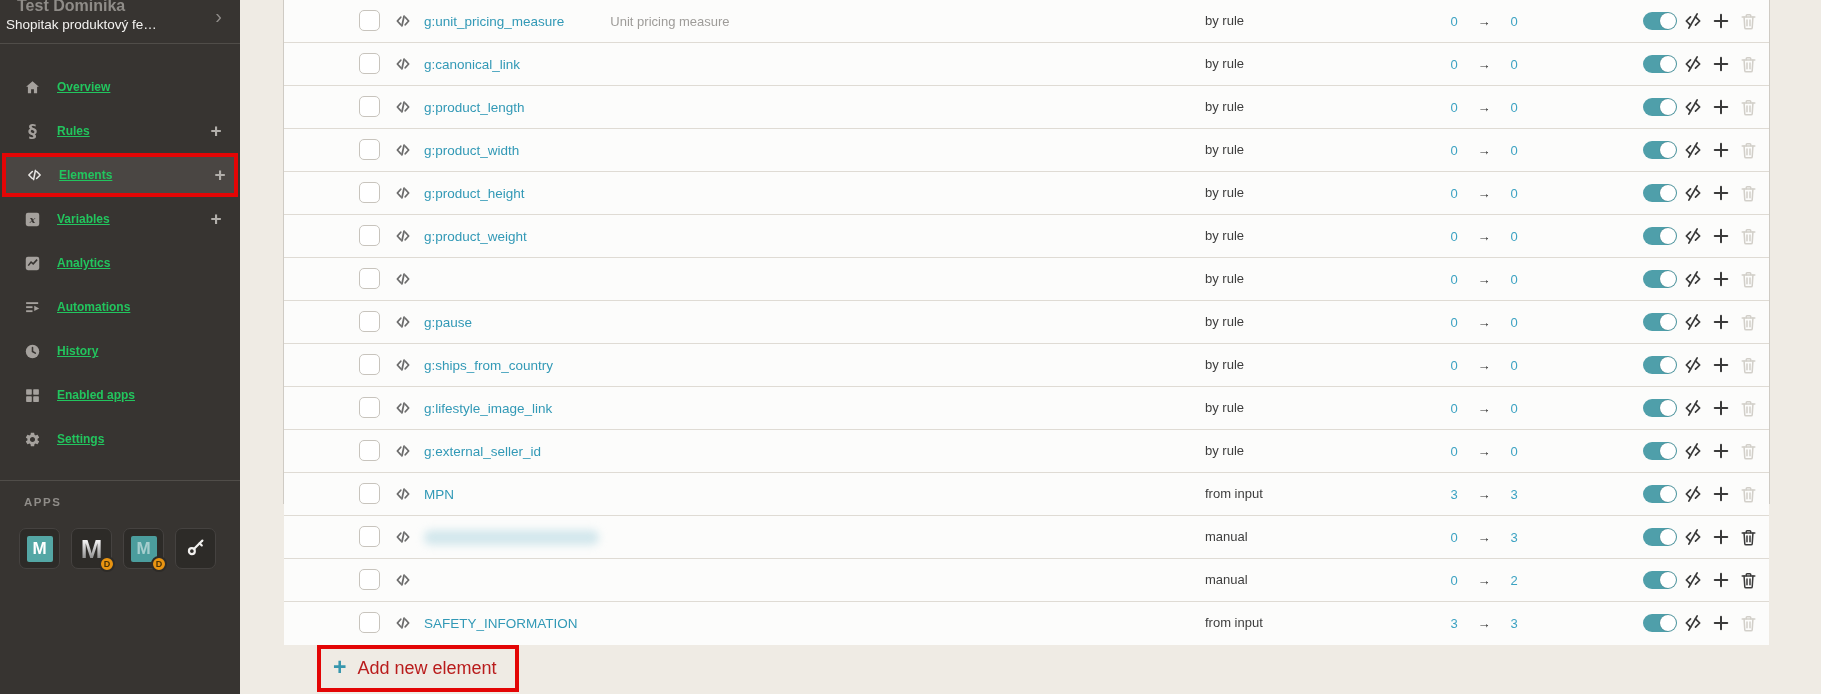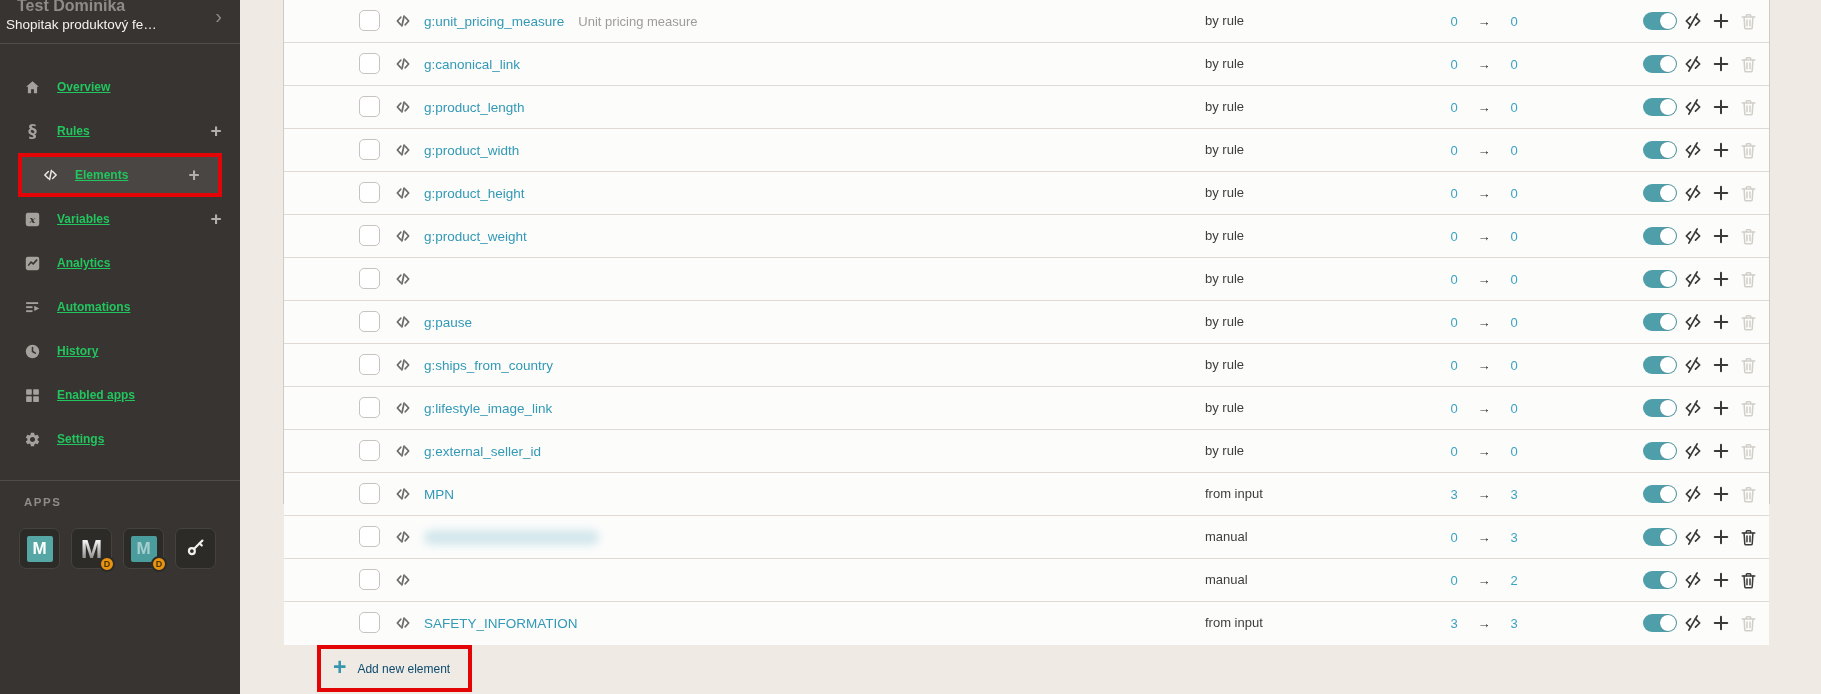--- a/index.html
+++ b/index.html
@@ -10,60 +10,60 @@
   .sidebar { position:absolute; left:0; top:0; width:240px; height:694px; background:#373431; }
   .sb-header { height:44px; border-bottom:1px solid #504d49; position:relative; overflow:hidden; }
   .sb-title { color:#8f8c88; font-size:16px; font-weight:bold; margin:-3px 0 0 17px; white-space:nowrap; }
   .sb-sub { color:#f3f2f0; font-size:13.5px; margin:2px 0 17px 6px; white-space:nowrap; }
   .sb-chevron { position:absolute; right:18px; top:6px; color:#8f8c88; font-size:20px; line-height:20px; }
   .nav { padding-top:21px; }
   .nav-item { height:44px; display:flex; align-items:center; padding:0 14px 0 24px; position:relative; cursor:pointer; }
   .nav-item .nicon { width:17px; height:17px; display:flex; align-items:center; justify-content:center; flex:none; }
   .nav-item .nlabel { color:#22c55e; font-size:12px; font-weight:bold; margin-left:16px; flex:1;text-decoration:underline; }
   .nav-item .nright { width:20px; text-align:center; color:#b2afab; font-size:19px; font-weight:bold; line-height:20px; flex:none; }
-  .nav-item.annotated { background:#4a4643; border:4px solid #e30505; margin:0 18px; padding:0 14px 0 20px; }
+  .nav-item.annotated { background:#4a4643; border:4px solid #e30505; margin:0 2px; padding:0 4px 0 20px; }
   .glyph-icon { color:#a5a19d; font-size:17px; font-weight:bold; line-height:17px; font-family:"DejaVu Sans",sans-serif; }
   .sb-divider { height:1px; background:#504d49; margin-top:19px; }
   .apps-label { color:#8f8c88; font-size:11.5px; font-weight:bold; letter-spacing:1.5px; margin:15px 0 0 24px; }
   .apps-row { display:flex; gap:11px; margin:20px 0 0 19px; }
   .app-tile { width:41px; height:41px; background:#2d2b28; border:1px solid #454240; border-radius:7px; position:relative; display:flex; align-items:center; justify-content:center; cursor:pointer; }
   .m-square { width:26px; height:26px; border-radius:2px; display:flex; align-items:center; justify-content:center; font-weight:bold; font-size:17px; }
   .m-teal { background:#54a7a5; color:#ffffff; }
   .m-teal-muted { background:#4b9d9d; color:rgba(255,255,255,0.5); }
   .m-silver { font-size:26px; font-weight:bold; background:linear-gradient(180deg,#f2f2f2 20%,#8a8a8a 90%); -webkit-background-clip:text; background-clip:text; color:transparent; line-height:26px; }
   .badge-d { position:absolute; right:-4px; bottom:-4px; width:16px; height:16px; border-radius:50%; background:#e99411; border:2px solid #2d2b28; color:#4a3205; font-size:9px; font-weight:bold; display:flex; align-items:center; justify-content:center; }
 
   
   .table { position:absolute; left:283px; top:0; width:1487px; height:504px; background:#fcfcfb; border:1px solid #cfcbc4; border-top:none; }
   .row { position:relative; height:43px; border-bottom:1px solid #dfdbd4; background:#fcfcfb; }
   .row:last-child { border-bottom:none; }
   .cb { position:absolute; left:75px; top:10px; width:21px; height:21px; background:#fff; border:1px solid #c8c4bd; border-radius:5px; cursor:pointer; }
   .code-ic { position:absolute; left:110px; top:12px; }
   .name-wrap { position:absolute; left:140px; top:0; height:42px; display:flex; align-items:center; gap:14px; }
   .name { color:#3299b6; font-size:13.5px; text-decoration:none; cursor:pointer; }
-  .desc { color:#9e9c99; font-size:13px; }
+  .desc { color:#9e9c99; font-size:13px;margin-left:32px; }
   .blur-bar { display:none; width:175px; height:15px; border-radius:7px; background:#a9d2de; opacity:.5; filter:blur(4px); }
   .row.redacted .blur-bar { display:block; }
   .rtype { position:absolute; left:921px; top:0; line-height:42px; font-size:13px; color:#3e3e3e; }
   .counts { position:absolute; left:1155px; top:0; width:92px; height:42px; display:flex; align-items:center; }
   .counts span { width:30px; text-align:center; font-size:13px; }
   .cnt { color:#3ca2c2; cursor:pointer; }
   .cnt-arrow { color:#2e2e2e; }
   .toggle { position:absolute; left:1359px; top:12px; width:34px; height:18px; border-radius:9px; background:#4f9faa; cursor:pointer; }
   .toggle .knob { position:absolute; right:1px; top:1px; width:16px; height:16px; border-radius:50%; background:#fff; box-shadow:0 0 1px rgba(0,0,0,.4); }
   .icon-btn { position:absolute; top:11px; width:20px; height:20px; display:flex; align-items:center; justify-content:center; cursor:pointer; color:#3a3a3a; }
   .codeoff-pos { left:1399px; }
   .plus-pos { left:1427px; }
   .trash-pos { left:1454px; }
   .icon-btn.disabled { color:#d2cfc9; cursor:default; }
 
   
   .add-annot { position:absolute; left:317px; top:645px; height:47px; border:4px solid #e30505; display:inline-flex; align-items:center; gap:11px; padding:0 18px 0 12px; }
   .add-plus { color:#3897ae; font-size:23px; font-weight:bold; line-height:23px; margin-top:-2px; }
-  .add-label { color:#0c4a6e; font-size:12px; cursor:pointer; white-space:nowrap; }
+  .add-label { color:#b91c1c; font-size:18px; cursor:pointer; white-space:nowrap; }
 </style>
 </head>
 <body>
 
 <div class="sidebar">
   <div class="sb-header">
     <div class="sb-title">Test Dominika</div>
     <div class="sb-sub">Shopitak produktový fe…</div>
     <div class="sb-chevron">›</div>
   </div>

